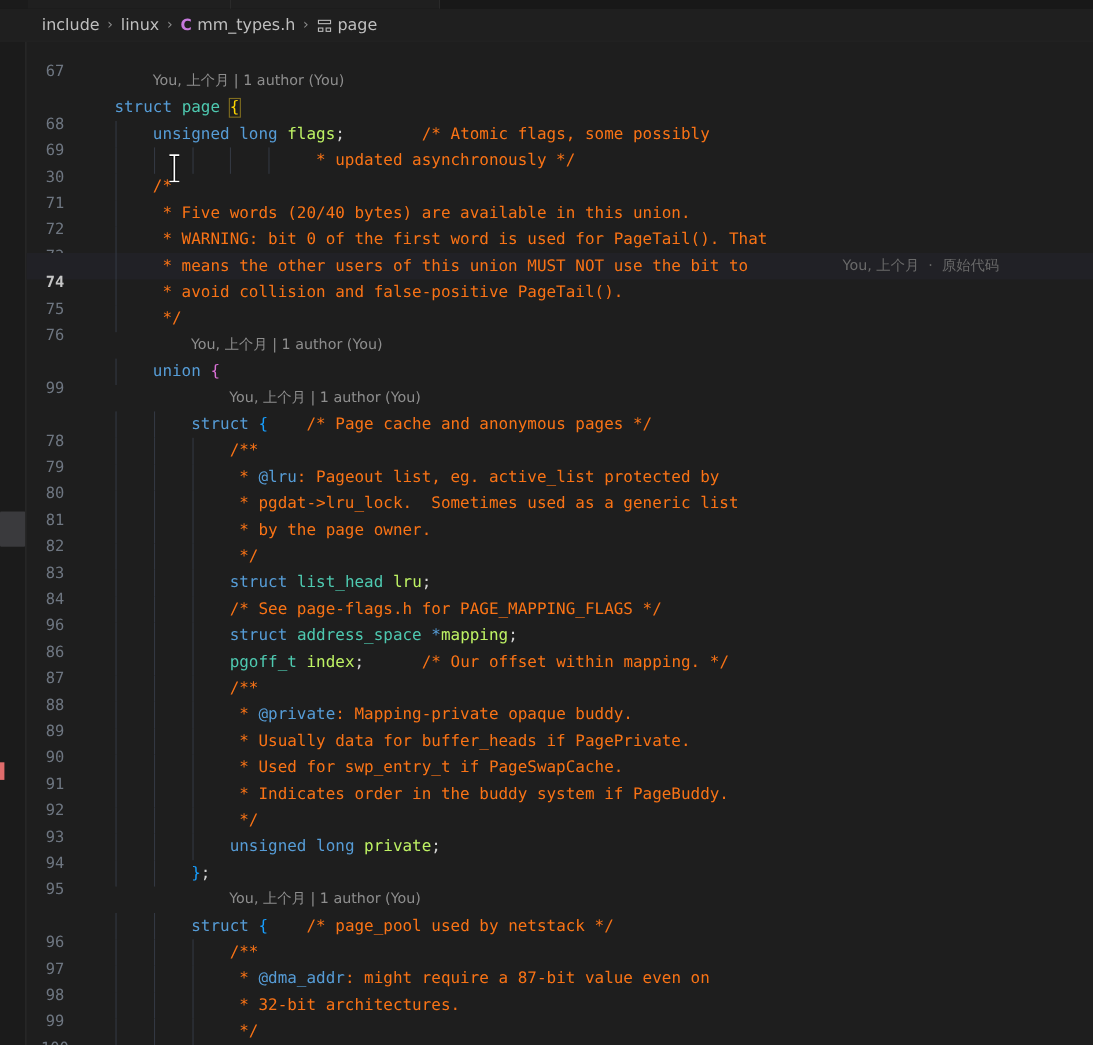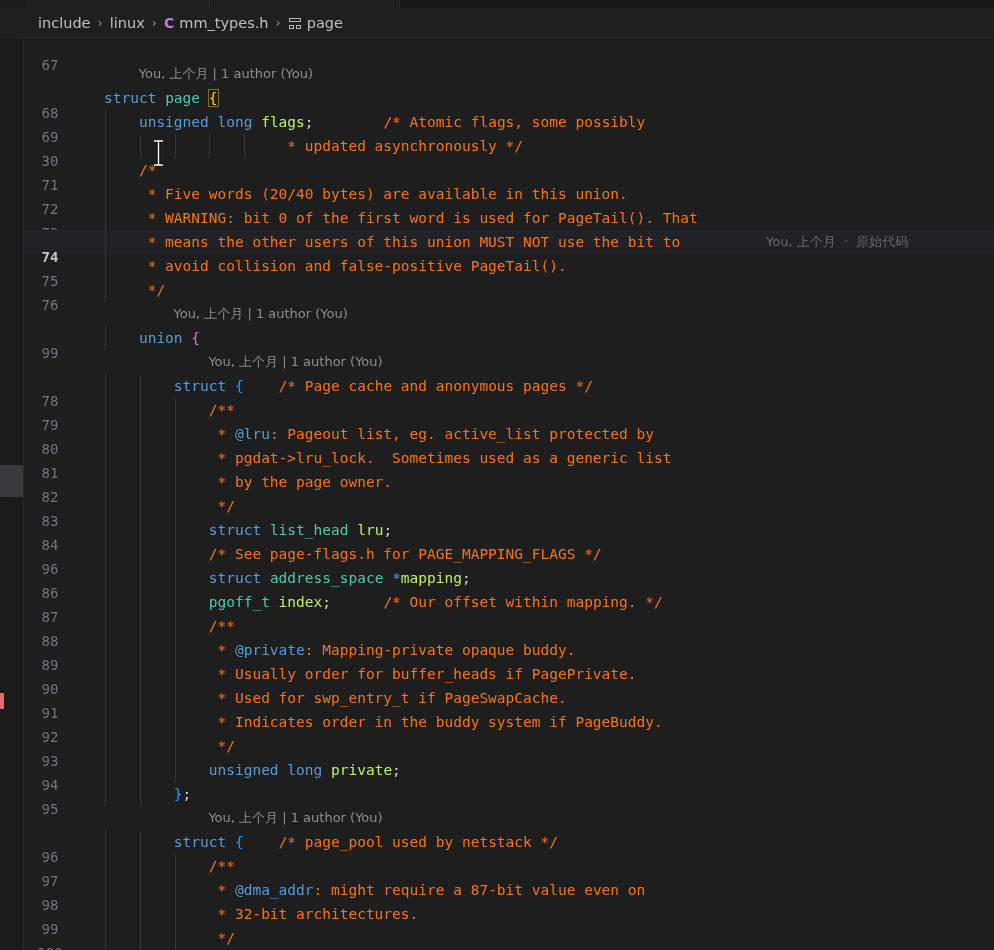--- a/index.html
+++ b/index.html
@@ -315,21 +315,21 @@
         <span class="guide" style="left: 81px;"></span>
         <span class="guide" style="left: 115.8px;"></span>
         <span class="guide" style="left: 150.6px;"></span>
         <span class="code"><span class="cmt">             * </span><span class="doc">@private</span><span class="cmt">: Mapping-private opaque buddy.</span></span>
       </div>
       <div class="row">
         <span class="ln">90</span>
         <span class="guide" style="left: 81px;"></span>
         <span class="guide" style="left: 115.8px;"></span>
         <span class="guide" style="left: 150.6px;"></span>
-        <span class="code"><span class="cmt">             * Usually order for buffer_heads if PagePrivate.</span></span>
+        <span class="code"><span class="cmt">             * Usually data for buffer_heads if PagePrivate.</span></span>
       </div>
       <div class="row">
         <span class="ln">91</span>
         <span class="guide" style="left: 81px;"></span>
         <span class="guide" style="left: 115.8px;"></span>
         <span class="guide" style="left: 150.6px;"></span>
         <span class="code"><span class="cmt">             * Used for swp_entry_t if PageSwapCache.</span></span>
       </div>
       <div class="row">
         <span class="ln">92</span>

